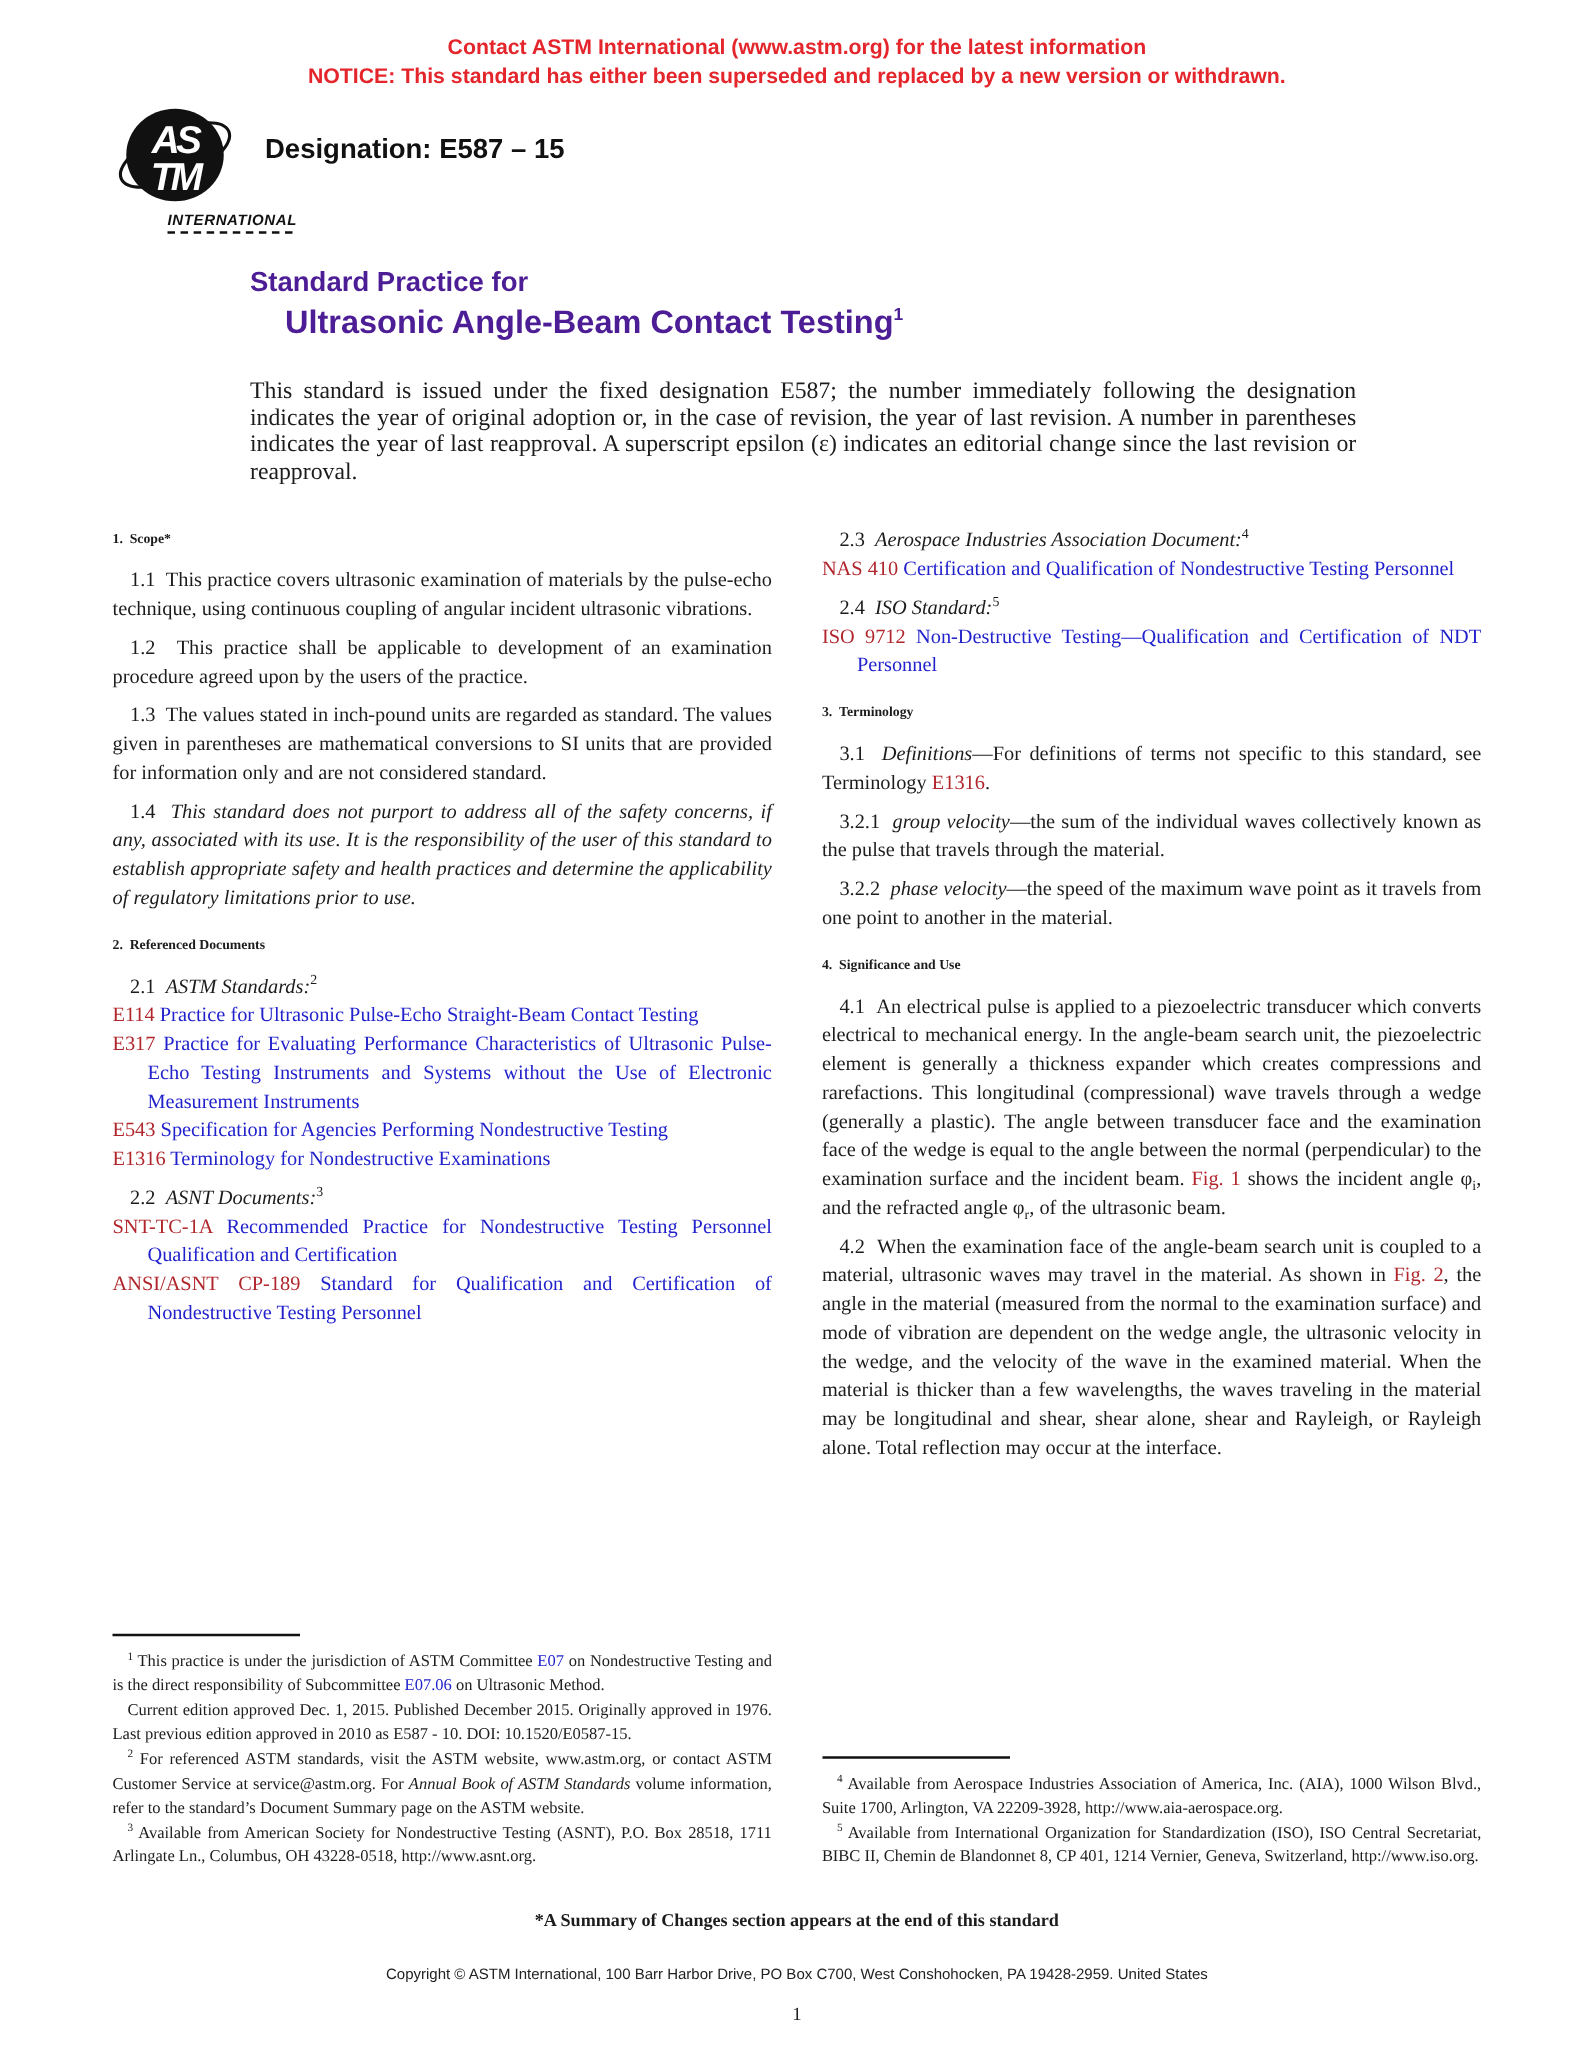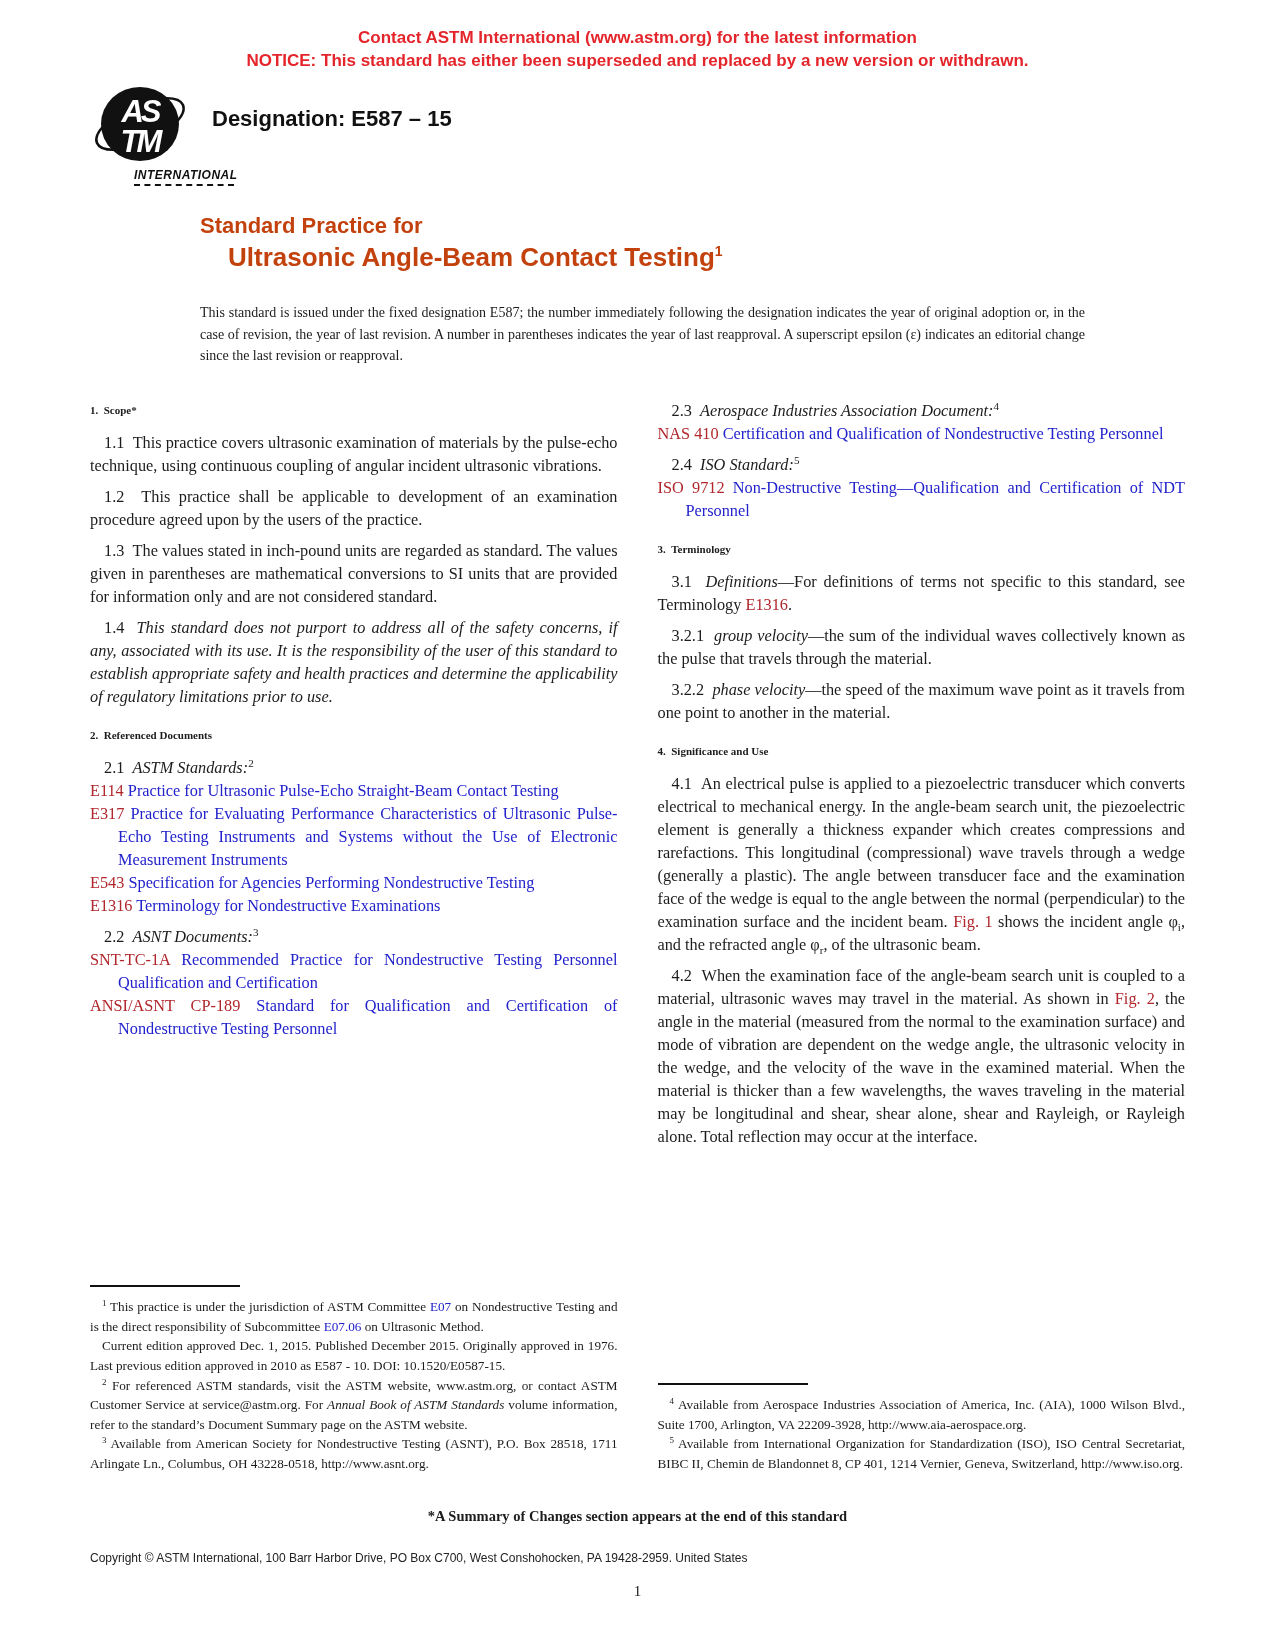--- a/index.html
+++ b/index.html
@@ -28,28 +28,28 @@
   .logo-sub{
     font-family:"Liberation Sans",sans-serif;font-style:italic;font-weight:bold;
     font-size:12px;letter-spacing:.5px;color:#111;
     border-bottom:2px dashed #111;padding-bottom:2px;width:100px;text-align:center;margin-left:44px;
   }
   .designation{
     font-family:"Liberation Sans",sans-serif;font-weight:bold;
     font-size:22px;margin-left:6px;margin-top:22px;color:#111;
   }
   
-  .title-block{margin-left:110px;margin-top:24px;font-family:"Liberation Sans",sans-serif;font-weight:bold;color:#c2410c;}
+  .title-block{margin-left:110px;margin-top:24px;font-family:"Liberation Sans",sans-serif;font-weight:bold;color:#4c1d95;}
   .title-line1{font-size:22px;line-height:28px;}
   .title-line2{font-size:26px;line-height:34px;margin-left:28px;}
   .title-line2 sup{font-size:14px;}
   
   .intro{
     margin-left:110px;margin-top:28px;width:885px;
-    font-size:14px;line-height:21.5px;text-align:justify;
+    font-size:19px;line-height:21.5px;text-align:justify;
   }
   
   .columns{display:flex;gap:40px;margin-top:32px;height:1075px;}
   .col{flex:1;display:flex;flex-direction:column;font-size:16.3px;line-height:23px;text-align:justify;}
   .col-body{flex:0 0 auto;}
   .blk{margin:0;}
   .blk.heading{
     font-weight:bold;font-size:11px;text-align:left;
     margin-top:16px;margin-bottom:9px;
   }
@@ -62,21 +62,21 @@
   
   .i{font-style:italic;}
   .red{color:var(--code-red,#b0262c);}
   .blue{color:var(--link-blue,#2222cc);}
   sup{font-size:68%;line-height:0;}
   sub{font-size:68%;line-height:0;}
   
   .footer-summary{text-align:center;font-weight:bold;font-size:14.5px;margin-top:34px;}
   .footer-copyright{
     font-family:"Liberation Sans",sans-serif;font-size:12px;
-    margin-top:26px;text-align:left;color:#222;
+    margin-top:26px;text-align:center;color:#222;
   }
   .footer-page{text-align:center;font-size:15px;margin-top:18px;}
 </style>
 </head>
 <body>
 
 <div class="page">
 
   <div class="notice">
     <div>Contact ASTM International (www.astm.org) for the latest information</div>

